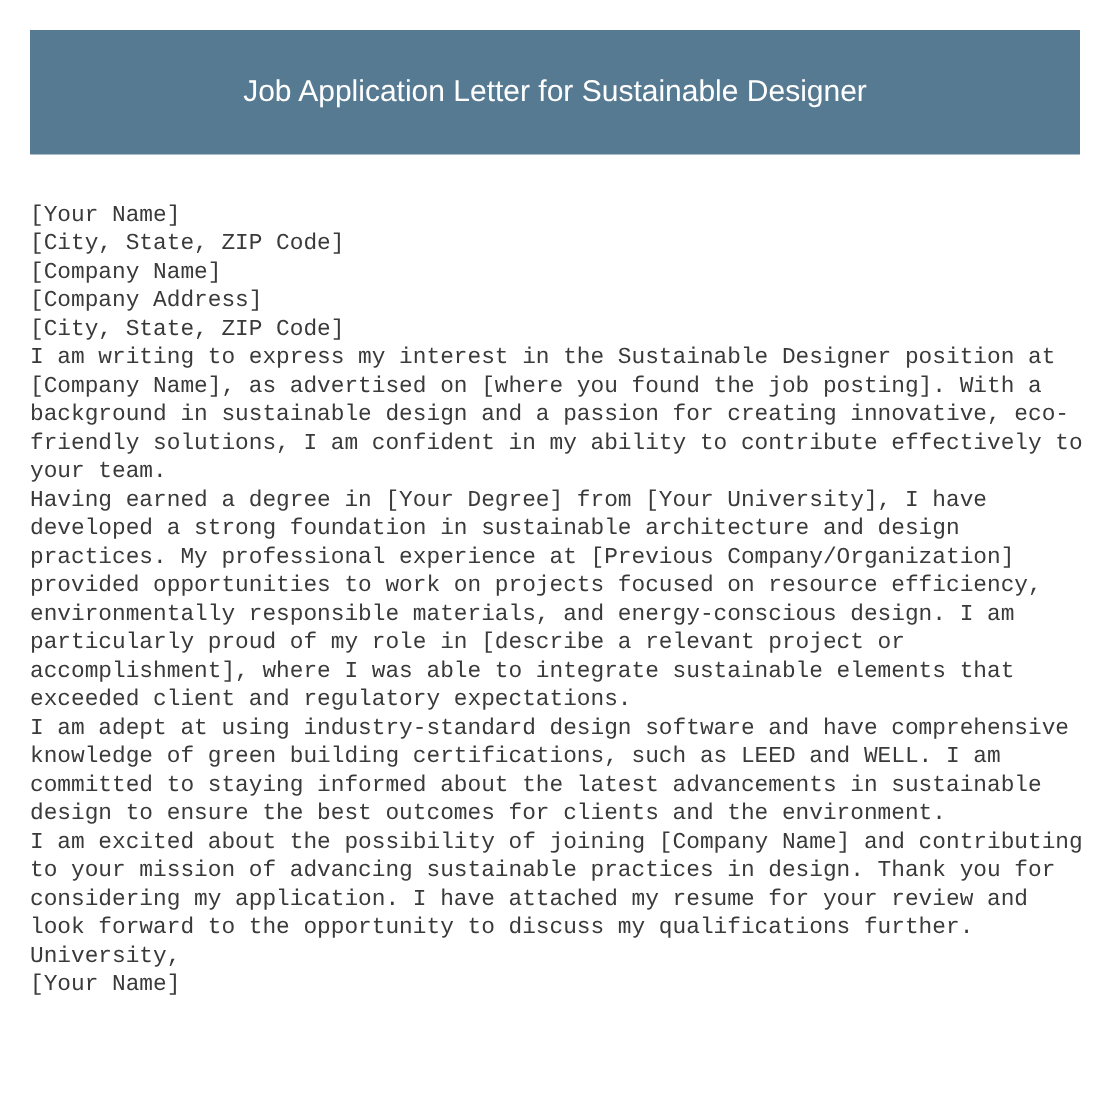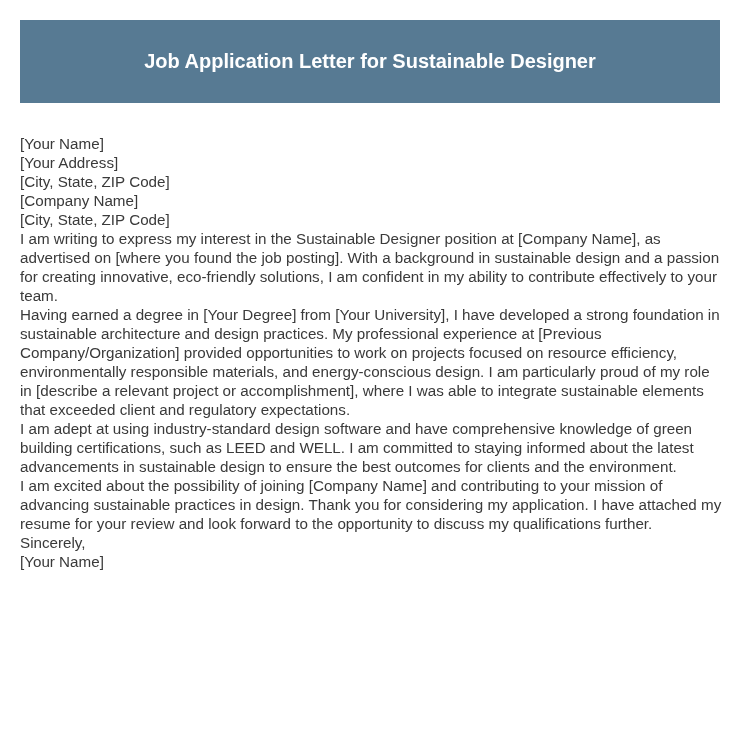--- a/index.html
+++ b/index.html
@@ -23,50 +23,50 @@
       background: #577a93;
       display: flex;
       align-items: center;
       justify-content: center;
     }
     .header-title {
       color: #ffffff;
       font-size: 20px;
       letter-spacing: 0px;
       margin: 16px;
-      font-weight: bold;
+      font-weight: normal;
       font-family: "Liberation Sans", sans-serif;
     }
     .letter {
       position: absolute;
       left: 20px;
       top: 134px;
       width: 704px;
       color: #3a3a3a;
       font-size: 15.2px;
       line-height: 19px;
-      font-family: Liberation Sans, sans-serif;
+      font-family: Liberation Mono, monospace;
     }
     .letter p {
       margin: 0;
       padding: 0;
     }
   </style>
 </head>
 <body>
 
 <div class="header">
   <h1 class="header-title">Job Application Letter for Sustainable Designer</h1>
 </div>
 
 <div class="letter">
   <p>[Your Name]</p>
-  <p>[Your Address]</p>
   <p>[City, State, ZIP Code]</p>
   <p>[Company Name]</p>
+  <p>[Company Address]</p>
   <p>[City, State, ZIP Code]</p>
   <p>I am writing to express my interest in the Sustainable Designer position at [Company Name], as advertised on [where you found the job posting]. With a background in sustainable design and a passion for creating innovative, eco-friendly solutions, I am confident in my ability to contribute effectively to your team.</p>
   <p>Having earned a degree in [Your Degree] from [Your University], I have developed a strong foundation in sustainable architecture and design practices. My professional experience at [Previous Company/Organization] provided opportunities to work on projects focused on resource efficiency, environmentally responsible materials, and energy-conscious design. I am particularly proud of my role in [describe a relevant project or accomplishment], where I was able to integrate sustainable elements that exceeded client and regulatory expectations.</p>
   <p>I am adept at using industry-standard design software and have comprehensive knowledge of green building certifications, such as LEED and WELL. I am committed to staying informed about the latest advancements in sustainable design to ensure the best outcomes for clients and the environment.</p>
   <p>I am excited about the possibility of joining [Company Name] and contributing to your mission of advancing sustainable practices in design. Thank you for considering my application. I have attached my resume for your review and look forward to the opportunity to discuss my qualifications further.</p>
-  <p>Sincerely,</p>
+  <p>University,</p>
   <p>[Your Name]</p>
 </div>
 
 </body></html>

